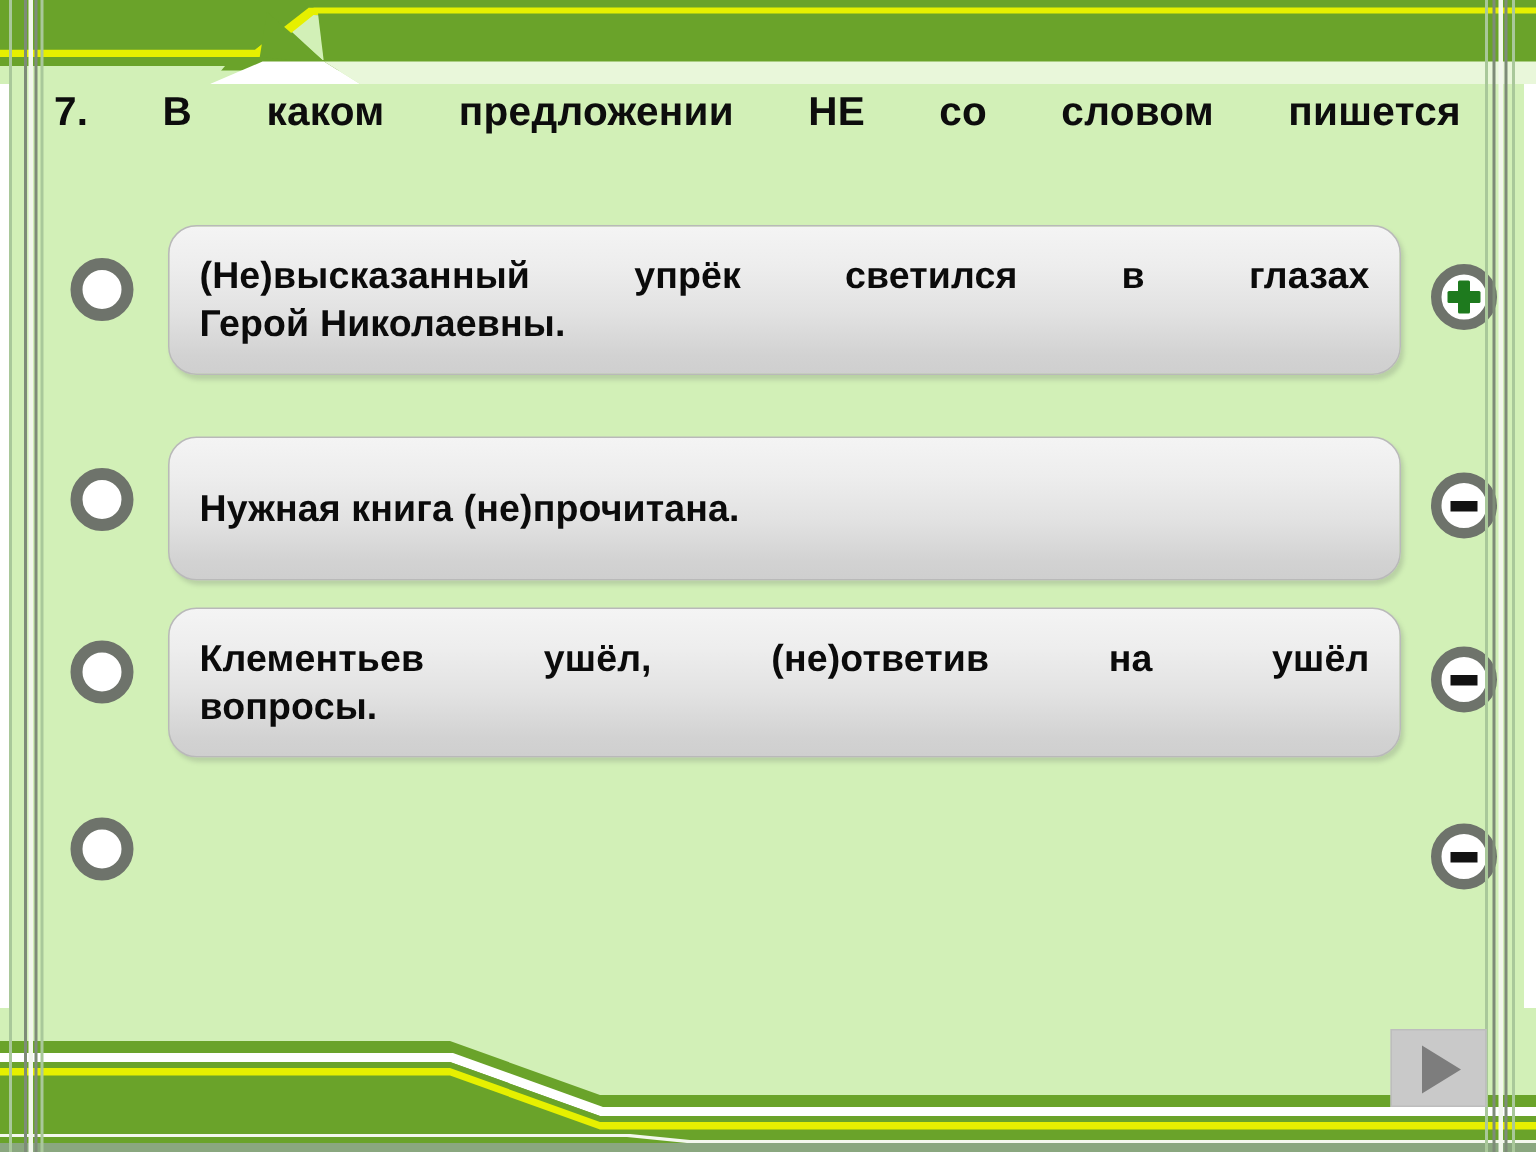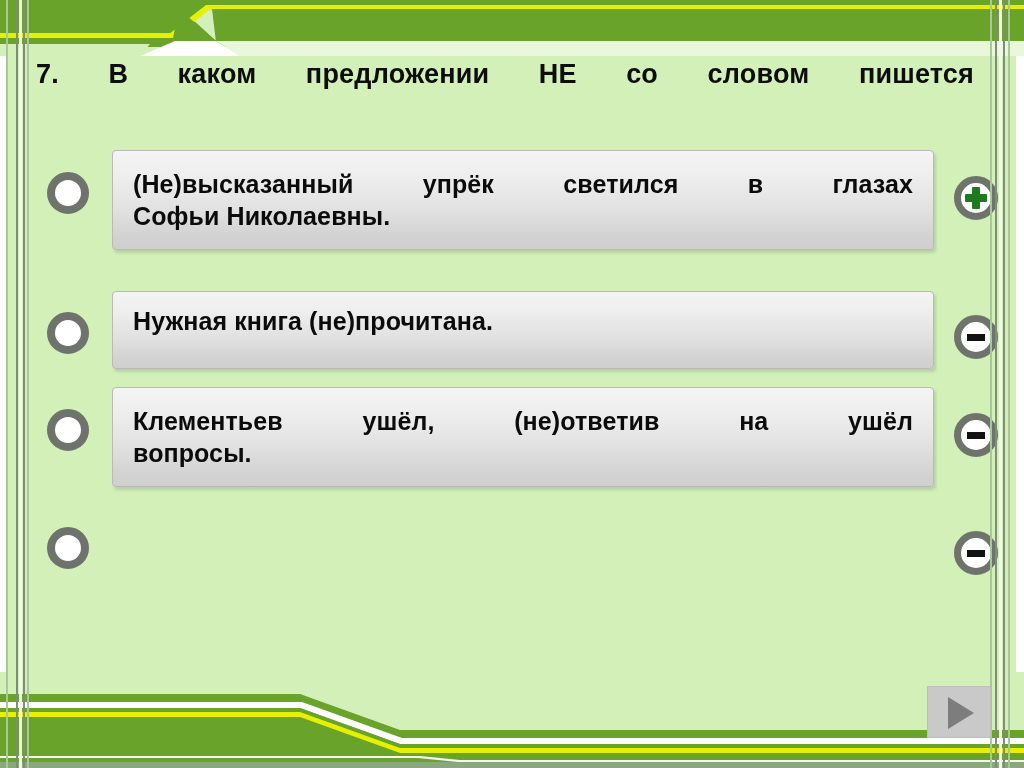--- a/index.html
+++ b/index.html
@@ -115,21 +115,21 @@
     background: #ffffff;
     border: 8px solid #6e736b;
     box-sizing: border-box;
   }
 
   .card {
     position: relative;
     margin-left: 112px;
     margin-right: 90px;
     border: 1px solid #b9b9b9;
-    border-radius: 4px;
+    border-radius: 19px;
     background: linear-gradient(180deg,
         #f4f4f4 0%,
         #ededed 28%,
         #e2e2e2 58%,
         #d2d2d2 88%,
         #cfcfcf 100%);
     box-shadow: 2px 3px 3px rgba(120,130,115,0.28);
     box-sizing: border-box;
     padding: 17px 20px 17px 20px;
   }
@@ -248,31 +248,31 @@
     <span class="qline j">7.  В  каком  предложении  НЕ  со  словом  пишется</span>
   </div>
 
   <div class="options">
 
     <div class="option-row">
       <div class="radio" style="top:22px;"></div>
       <div class="card">
         <div class="card-text">
           <span class="tline j">(Не)высказанный  упрёк  светился  в  глазах</span>
-          <span class="tline">Софьи Николаевны.</span>
+          <span class="tline">Герой Николаевны.</span>
         </div>
       </div>
       <div class="score-btn plus" style="top:26px;">
         <span class="glyph"></span>
       </div>
     </div>
 
     <div class="option-row">
       <div class="radio" style="top:21px;"></div>
-      <div class="card" style="padding-top:13px;padding-bottom:31px;margin-top:41px;">
+      <div class="card" style="padding-top:31px;padding-bottom:31px;margin-top:41px;">
         <div class="card-text">
           <span class="tline">Нужная книга (не)прочитана.</span>
         </div>
       </div>
       <div class="score-btn minus" style="top:24px;">
         <span class="glyph"></span>
       </div>
     </div>
 
     <div class="option-row">

